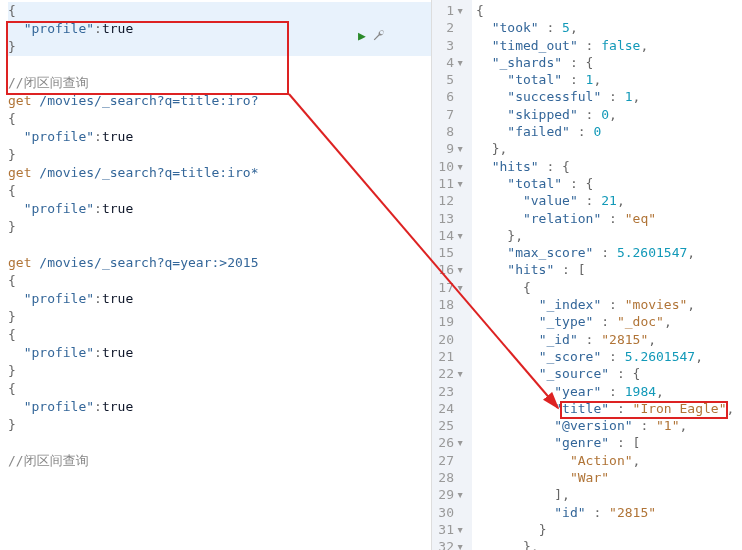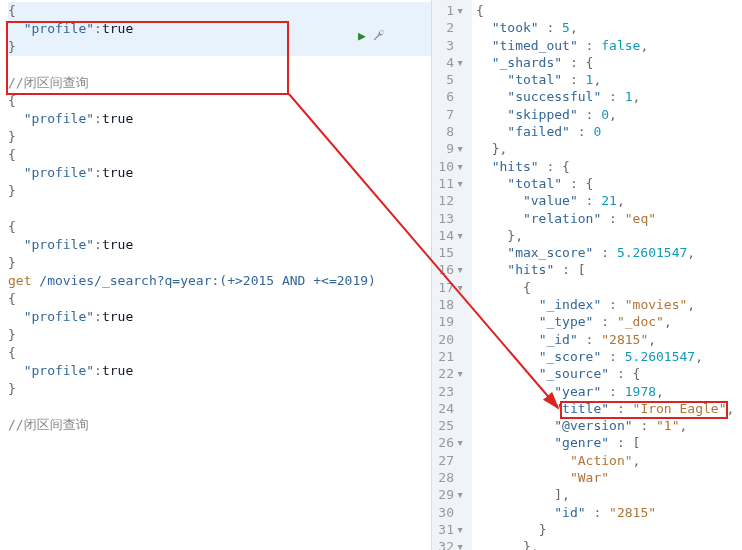--- a/index.html
+++ b/index.html
@@ -32,31 +32,33 @@
 <body>
 
 <div class="wrap">
   <div class="pane left">
     <div class="code" id="leftcode">
         <div class="highlight punc">{</div>
         <div class="highlight">&nbsp;&nbsp;<span class="key">"profile"</span><span class="punc">:</span><span class="val">true</span></div>
         <div class="highlight punc">}</div>
         <div>&nbsp;</div>
         <div class="cmt ">//闭区间查询</div>
+        <div class=""><span class="method">get</span> <span class="path">/movies/_search?q=title:iro?</span></div>
         <div class=" punc">{</div>
         <div class="">&nbsp;&nbsp;<span class="key">"profile"</span><span class="punc">:</span><span class="val">true</span></div>
         <div class=" punc">}</div>
+        <div class=""><span class="method">get</span> <span class="path">/movies/_search?q=title:iro*</span></div>
         <div class=" punc">{</div>
         <div class="">&nbsp;&nbsp;<span class="key">"profile"</span><span class="punc">:</span><span class="val">true</span></div>
         <div class=" punc">}</div>
         <div>&nbsp;</div>
+        <div class=""><span class="method">get</span> <span class="path">/movies/_search?q=year:&gt;2015</span></div>
         <div class=" punc">{</div>
         <div class="">&nbsp;&nbsp;<span class="key">"profile"</span><span class="punc">:</span><span class="val">true</span></div>
         <div class=" punc">}</div>
-        <div class=""><span class="method">get</span> <span class="path">/movies/_search?q=year:(+&gt;2015 AND +&lt;=2019)</span></div>
         <div class=" punc">{</div>
         <div class="">&nbsp;&nbsp;<span class="key">"profile"</span><span class="punc">:</span><span class="val">true</span></div>
         <div class=" punc">}</div>
         <div class=" punc">{</div>
         <div class="">&nbsp;&nbsp;<span class="key">"profile"</span><span class="punc">:</span><span class="val">true</span></div>
         <div class=" punc">}</div>
         <div>&nbsp;</div>
         <div class="cmt ">//闭区间查询</div>
       </div>
     <div class="tools">
@@ -119,21 +121,21 @@
         <div><span class="punc">&nbsp;&nbsp;&nbsp;&nbsp;&nbsp;&nbsp;</span><span class="key">"relation"</span><span class="punc"> : </span><span class="str">"eq"</span></div>
         <div><span class="punc">&nbsp;&nbsp;&nbsp;&nbsp;</span><span class="punc">},</span></div>
         <div><span class="punc">&nbsp;&nbsp;&nbsp;&nbsp;</span><span class="key">"max_score"</span><span class="punc"> : </span><span class="num">5.2601547</span><span class="punc">,</span></div>
         <div><span class="punc">&nbsp;&nbsp;&nbsp;&nbsp;</span><span class="key">"hits"</span><span class="punc"> : </span><span class="punc">[</span></div>
         <div><span class="punc">&nbsp;&nbsp;&nbsp;&nbsp;&nbsp;&nbsp;</span><span class="punc">{</span></div>
         <div><span class="punc">&nbsp;&nbsp;&nbsp;&nbsp;&nbsp;&nbsp;&nbsp;&nbsp;</span><span class="key">"_index"</span><span class="punc"> : </span><span class="str">"movies"</span><span class="punc">,</span></div>
         <div><span class="punc">&nbsp;&nbsp;&nbsp;&nbsp;&nbsp;&nbsp;&nbsp;&nbsp;</span><span class="key">"_type"</span><span class="punc"> : </span><span class="str">"_doc"</span><span class="punc">,</span></div>
         <div><span class="punc">&nbsp;&nbsp;&nbsp;&nbsp;&nbsp;&nbsp;&nbsp;&nbsp;</span><span class="key">"_id"</span><span class="punc"> : </span><span class="str">"2815"</span><span class="punc">,</span></div>
         <div><span class="punc">&nbsp;&nbsp;&nbsp;&nbsp;&nbsp;&nbsp;&nbsp;&nbsp;</span><span class="key">"_score"</span><span class="punc"> : </span><span class="num">5.2601547</span><span class="punc">,</span></div>
         <div><span class="punc">&nbsp;&nbsp;&nbsp;&nbsp;&nbsp;&nbsp;&nbsp;&nbsp;</span><span class="key">"_source"</span><span class="punc"> : </span><span class="punc">{</span></div>
-        <div><span class="punc">&nbsp;&nbsp;&nbsp;&nbsp;&nbsp;&nbsp;&nbsp;&nbsp;&nbsp;&nbsp;</span><span class="key">"year"</span><span class="punc"> : </span><span class="num">1978</span><span class="punc">,</span></div>
+        <div><span class="punc">&nbsp;&nbsp;&nbsp;&nbsp;&nbsp;&nbsp;&nbsp;&nbsp;&nbsp;&nbsp;</span><span class="key">"year"</span><span class="punc"> : </span><span class="num">1984</span><span class="punc">,</span></div>
         <div><span class="punc">&nbsp;&nbsp;&nbsp;&nbsp;&nbsp;&nbsp;&nbsp;&nbsp;&nbsp;&nbsp;</span><span class="key">"title"</span><span class="punc"> : </span><span class="str">"Iron Eagle"</span><span class="punc">,</span></div>
         <div><span class="punc">&nbsp;&nbsp;&nbsp;&nbsp;&nbsp;&nbsp;&nbsp;&nbsp;&nbsp;&nbsp;</span><span class="key">"@version"</span><span class="punc"> : </span><span class="str">"1"</span><span class="punc">,</span></div>
         <div><span class="punc">&nbsp;&nbsp;&nbsp;&nbsp;&nbsp;&nbsp;&nbsp;&nbsp;&nbsp;&nbsp;</span><span class="key">"genre"</span><span class="punc"> : </span><span class="punc">[</span></div>
         <div><span class="punc">&nbsp;&nbsp;&nbsp;&nbsp;&nbsp;&nbsp;&nbsp;&nbsp;&nbsp;&nbsp;&nbsp;&nbsp;</span><span class="str">"Action"</span><span class="punc">,</span></div>
         <div><span class="punc">&nbsp;&nbsp;&nbsp;&nbsp;&nbsp;&nbsp;&nbsp;&nbsp;&nbsp;&nbsp;&nbsp;&nbsp;</span><span class="str">"War"</span></div>
         <div><span class="punc">&nbsp;&nbsp;&nbsp;&nbsp;&nbsp;&nbsp;&nbsp;&nbsp;&nbsp;&nbsp;</span><span class="punc">],</span></div>
         <div><span class="punc">&nbsp;&nbsp;&nbsp;&nbsp;&nbsp;&nbsp;&nbsp;&nbsp;&nbsp;&nbsp;</span><span class="key">"id"</span><span class="punc"> : </span><span class="str">"2815"</span></div>
         <div><span class="punc">&nbsp;&nbsp;&nbsp;&nbsp;&nbsp;&nbsp;&nbsp;&nbsp;</span><span class="punc">}</span></div>
         <div><span class="punc">&nbsp;&nbsp;&nbsp;&nbsp;&nbsp;&nbsp;</span><span class="punc">},</span></div>
       </div>

